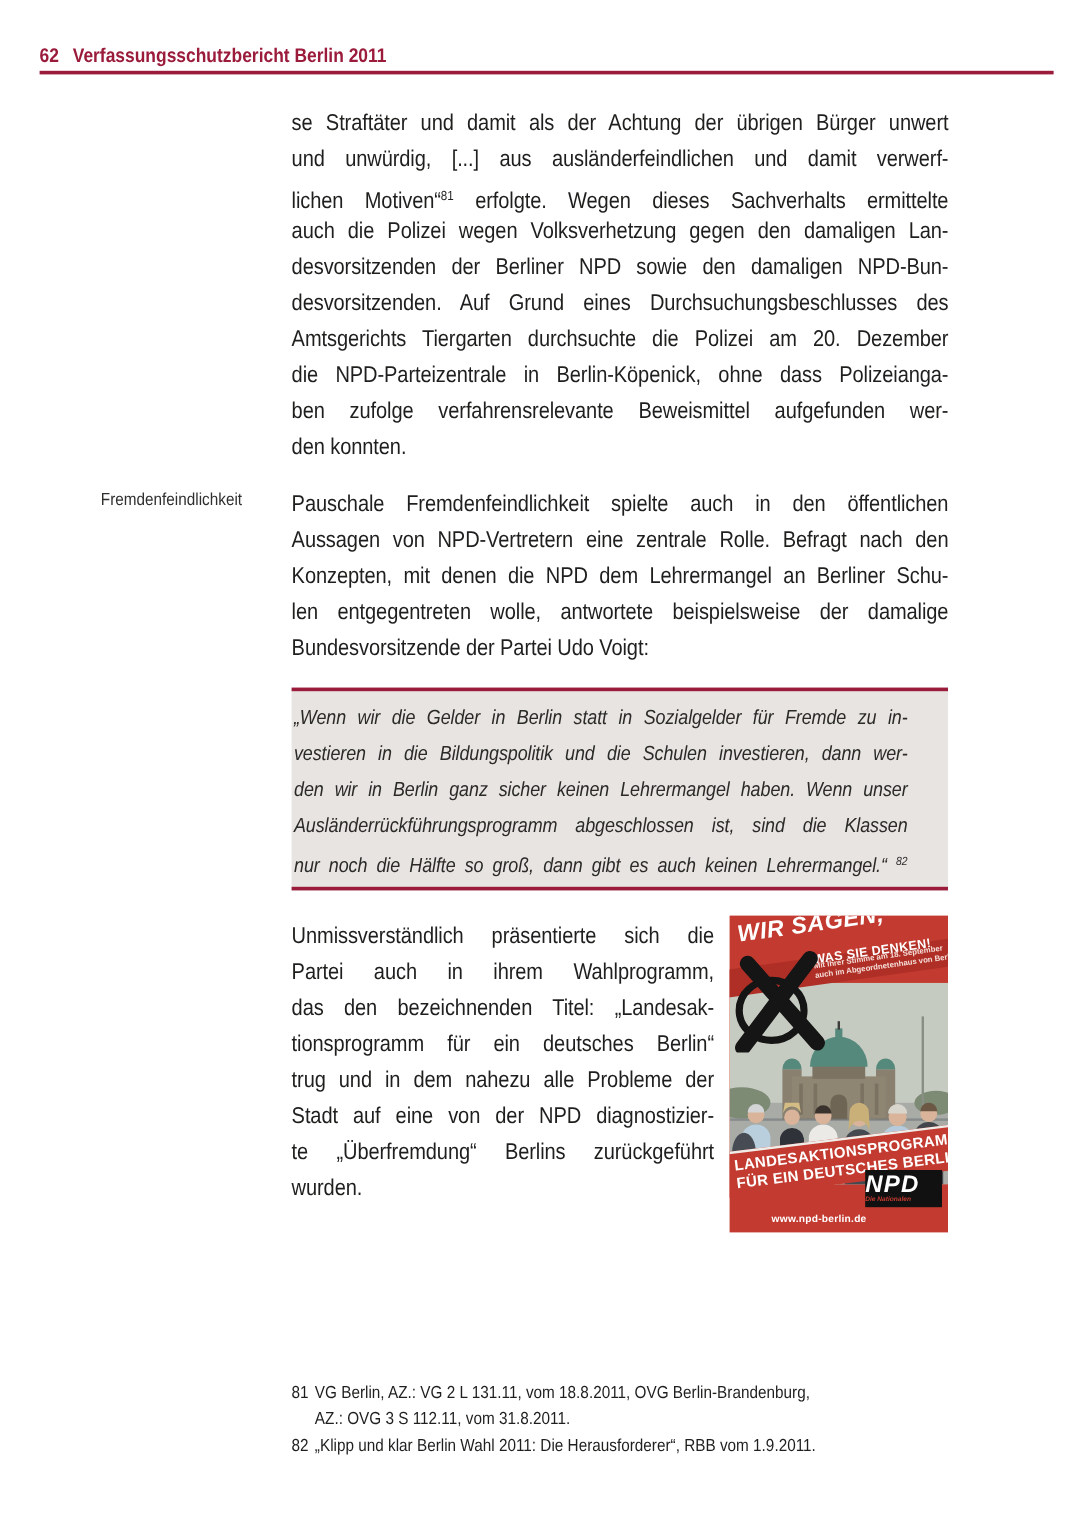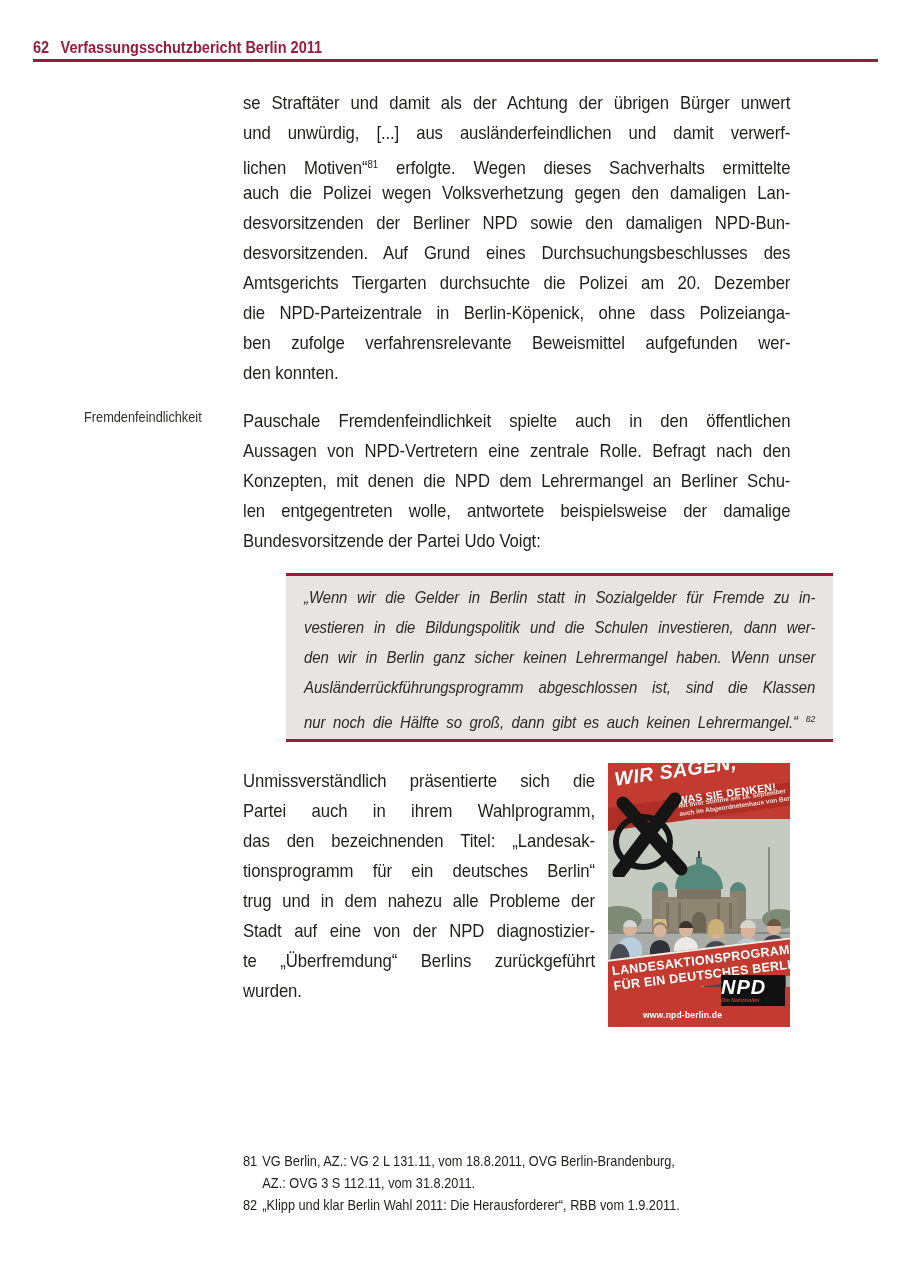--- a/index.html
+++ b/index.html
@@ -34,22 +34,21 @@
   sup{font-size:0.58em;vertical-align:super;position:relative;top:1px;letter-spacing:0;}
 
   .p1{position:absolute;left:243px;top:88px;width:622px;}
   .p2{position:absolute;left:243px;top:406px;width:622px;}
 
   .quote-box{
     position:absolute;left:243px;top:573px;width:547px;box-sizing:border-box;
     background:var(--quote_bg,#e8e4e1);
     border-top:3px solid var(--accent,#9b1b3b);
     border-bottom:3px solid var(--accent,#9b1b3b);
-    padding:7px 18px 6px 18px;
-    margin-left:43px;
+    padding:7px 18px 6px 2px;
   }
   .quote-text{font-style:italic;font-size:17px;width:581px;color:#2a2a28;}
 
   .p3{position:absolute;left:243px;top:766px;width:400px;}
 
   
   .footnotes{position:absolute;left:243px;top:1150px;width:622px;font-size:14.5px;line-height:22px;}
   .footnote{display:flex;}
   .fn-num{width:22px;flex:0 0 22px;}
   .fn-lines{flex:1;}

